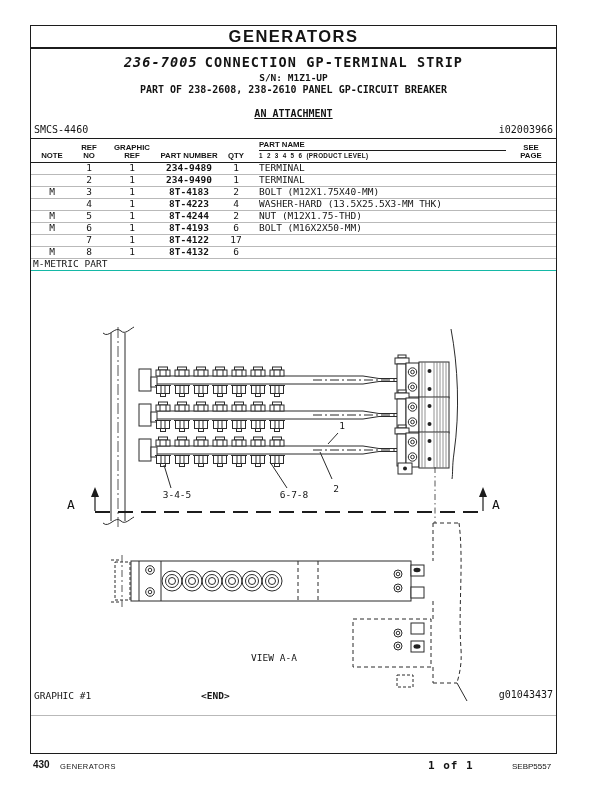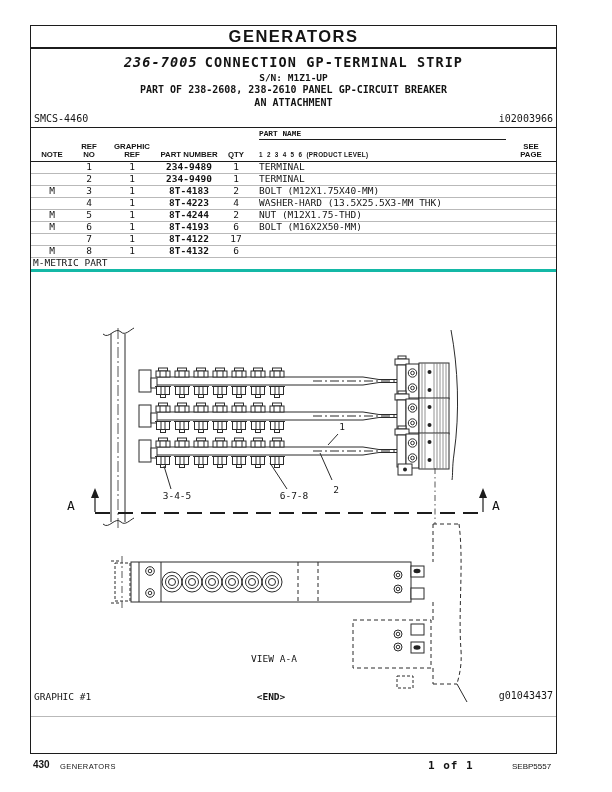--- a/index.html
+++ b/index.html
@@ -5,43 +5,43 @@
   html,body{margin:0;padding:0;background:#fff;}
   body{width:612px;height:792px;position:relative;font-family:"DejaVu Sans Mono",monospace;color:#141414;}
   .page-border{position:absolute;left:30px;top:25px;width:525px;height:727px;border:1.5px solid #1c1c1c;background:#fff;}
   .banner{height:20.5px;border-bottom:2px solid #1c1c1c;text-align:center;
           font-family:"Liberation Sans",sans-serif;font-weight:bold;font-size:16.5px;letter-spacing:1.5px;line-height:21px;}
   .doc-head{text-align:center;}
   .title-line{margin-top:5px;font-size:13.5px;font-weight:bold;letter-spacing:1.1px;white-space:nowrap;}
   .title-model{font-style:italic;margin-right:7px;}
   .serial-line{font-size:9.5px;font-weight:bold;margin-top:2px;}
   .partof-line{font-size:10px;font-weight:bold;margin-top:1px;}
-  .attach-line{font-size:10px;font-weight:bold;margin-top:2px;}
+  .attach-line{font-size:10px;font-weight:bold;margin-top:13px;text-decoration:underline;}
   .smcs-row{display:flex;justify-content:space-between;font-size:10px;font-weight:normal;margin-top:5px;padding:0 3px;}
   
   .parts-table{margin-top:3px;}
   .t-row{display:grid;grid-template-columns:42px 32px 54px 60px 34px 1fr 50px;}
   .t-head{border-top:1.5px solid #1c1c1c;border-bottom:1.5px solid #1c1c1c;
           font-family:"Liberation Sans",sans-serif;font-weight:bold;font-size:7.8px;
           align-items:end;padding:2px 0 1px;}
   .h-cell{text-align:center;line-height:8.8px;}
   .h-left{text-align:left;padding-left:6px;}
-  .pn-top{border-bottom:1px solid #1c1c1c;padding-bottom:1px;margin-bottom:11px;font-family:Liberation Mono, monospace;}
+  .pn-top{border-bottom:1px solid #1c1c1c;padding-bottom:1px;margin-bottom:1px;}
   .pl-line{font-size:6.3px;font-weight:bold;letter-spacing:.3px;white-space:pre;}
   .t-row.data{font-size:9.5px;height:11px;line-height:10.5px;border-bottom:1px solid #b9b9b9;}
   .c-note,.c-ref,.c-graphic,.c-part,.c-qty{text-align:center;}
   .c-part{font-weight:bold;}
   .c-name{text-align:left;padding-left:6px;white-space:nowrap;}
-  .t-foot{font-size:9.5px;height:11px;line-height:10.5px;border-bottom:3px solid #14b8a6;padding-left:2px;}
+  .t-foot{font-size:9.5px;height:11px;line-height:10.5px;border-bottom:1px solid #14b8a6;padding-left:2px;}
   
   .graphic-block{position:relative;height:444px;border-bottom:1px solid #b9b9b9;}
   .graphic-block svg{position:absolute;left:0;top:0;}
   .graphic-footer{position:absolute;left:0;right:0;bottom:14px;height:12px;font-size:9.5px;}
   .gf-left{position:absolute;left:3px;bottom:0;}
-  .gf-center{position:absolute;left:170px;width:140px;text-align:center;font-weight:bold;bottom:0;}
+  .gf-center{position:absolute;left:170px;width:140px;font-weight:bold;bottom:0;}
   .gf-right{position:absolute;right:3px;bottom:1px;font-size:10px;}
   
   .page-footer{position:absolute;top:759px;left:30px;width:528px;height:16px;}
   .fp-num{position:absolute;left:3px;top:0;font-family:"Liberation Sans",sans-serif;font-weight:bold;font-size:10px;}
   .fp-sec{position:absolute;left:30px;top:2.5px;font-family:"Liberation Sans",sans-serif;font-size:7.5px;letter-spacing:.4px;}
   .fp-sheet{position:absolute;left:398px;top:0;font-weight:bold;font-size:11px;letter-spacing:1px;white-space:pre;}
   .fp-code{position:absolute;left:482px;top:2.5px;font-family:"Liberation Sans",sans-serif;font-size:8px;}
   svg text{font-family:"DejaVu Sans Mono",monospace;fill:#141414;}
 </style>
 </head>

